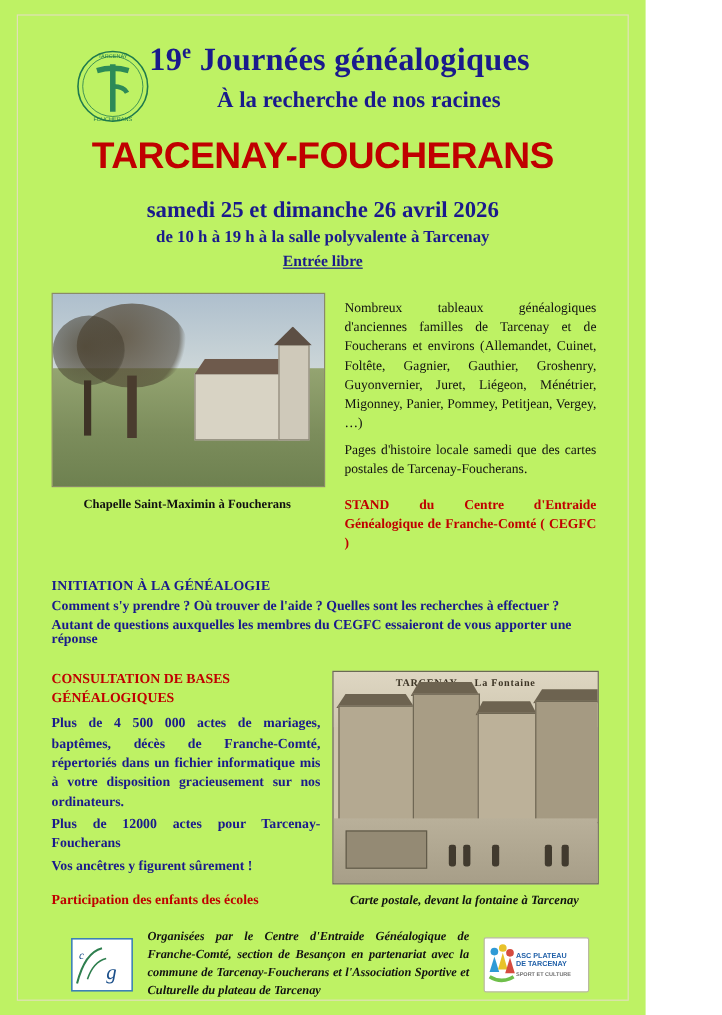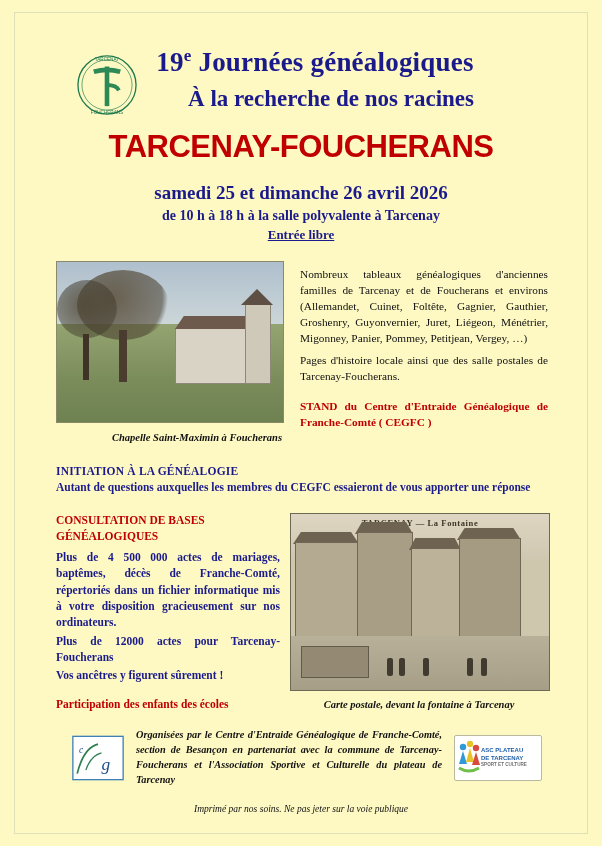--- a/index.html
+++ b/index.html
@@ -7,25 +7,25 @@
     padding: 0;
   }
   body {
     width: 602px;
     height: 846px;
     background: #ffffff;
     font-family: "Liberation Serif", serif;
   }
   .poster {
     position: relative;
-    width: 602px;
+    width: 538px;
     height: 846px;
-    background: #fef9c3;
+    background: #bef264;
     box-sizing: border-box;
-    padding: 16px;
+    padding: 3px;
     overflow: hidden;
   }
   .inner-border {
     position: absolute;
     left: 14px;
     top: 12px;
     right: 14px;
     bottom: 12px;
     border: 1px solid #e0e0b8;
     pointer-events: none;
@@ -52,21 +52,21 @@
     letter-spacing: 0.2px;
     margin: 0;
     padding-left: 28px;
   }
   .title-1 sup {
     font-size: 17px;
     vertical-align: super;
   }
   .title-2 {
     font-family: "Liberation Serif", serif;
-    font-size: 23px;
+    font-size: 19px;
     font-weight: bold;
     color: #1a1a8c;
     margin: 8px 0 0 0;
     padding-left: 60px;
   }
   .title-3 {
     font-family: "Liberation Sans", sans-serif;
     font-size: 31px;
     font-weight: bold;
     color: #c00000;
@@ -171,23 +171,22 @@
   }
   .ph-tree2 .crown {
     position: absolute; left: 0; top: 0; width: 60px; height: 58px;
     border-radius: 50%;
     background: radial-gradient(circle at 45% 45%, rgba(75,66,48,0.8), rgba(60,54,40,0.45) 70%, rgba(60,54,40,0) 78%);
   }
   .photo-caption {
     font-family: "Liberation Serif", serif;
     font-size: 10.5px;
     font-weight: bold;
-    font-style: italic;
     color: #111;
-    text-align: right;
+    text-align: center;
     margin-top: 9px;
   }
   .expo-block {
     flex: 1;
     padding-top: 2px;
   }
   .expo-title {
     font-family: "Liberation Serif", serif;
     font-size: 11.5px;
     font-weight: bold;
@@ -396,21 +395,21 @@
       <path d="M30 30 Q50 24 70 30" stroke="#2d8a57" stroke-width="7" fill="none"></path>
       <path d="M50 50 Q64 50 68 58" stroke="#2d8a57" stroke-width="6" fill="none"></path>
       <text x="50" y="14" font-size="7" fill="#1f7a4d" text-anchor="middle" font-family="Liberation Sans">TARCENAY</text>
       <text x="50" y="94" font-size="7" fill="#1f7a4d" text-anchor="middle" font-family="Liberation Sans">FOUCHERANS</text>
     </svg>
 
     <h1 class="title-1"><span>19</span><sup>e</sup><span> Journées généalogiques</span></h1>
     <div class="title-2">À la recherche de nos racines</div>
     <div class="title-3">TARCENAY-FOUCHERANS</div>
     <div class="date-line">samedi 25 et dimanche 26 avril 2026</div>
-    <div class="time-line">de 10 h à 18 h à la salle polyvalente à Tarcenay</div>
+    <div class="time-line">de 10 h à 19 h à la salle polyvalente à Tarcenay</div>
     <div class="free-line">Entrée libre</div>
   </div>
 
   <div class="sec1">
     <div class="photo-block">
       <div class="photo-church">
         <div class="ph-sky"></div>
         <div class="ph-ground"></div>
         <div class="ph-church"></div>
         <div class="ph-tower"></div>
@@ -422,28 +421,29 @@
           <div class="crown"></div>
             <div class="trunk"></div>
         </div>
       </div>
       <div class="photo-caption">Chapelle Saint-Maximin à Foucherans</div>
     </div>
 
     <div class="expo-block">
       <div class="expo-text">
         <p>Nombreux tableaux généalogiques d'anciennes familles de Tarcenay et de Foucherans et environs (Allemandet, Cuinet, Foltête, Gagnier, Gauthier, Groshenry, Guyonvernier, Juret, Liégeon, Ménétrier, Migonney, Panier, Pommey, Petitjean, Vergey, …)</p>
-        <p>Pages d'histoire locale ainsi que des salle postales de Tarcenay-Foucherans.</p>
+        <p>Pages d'histoire locale samedi que des cartes postales de Tarcenay-Foucherans.</p>
       </div>
       <div class="stand-text">STAND du Centre d'Entraide Généalogique de Franche-Comté ( CEGFC )</div>
     </div>
   </div>
 
   <div class="sec2">
     <div class="h">INITIATION À LA GÉNÉALOGIE</div>
+    <div class="l">Comment s'y prendre ? Où trouver de l'aide ? Quelles sont les recherches à effectuer ?</div>
     <div class="l">Autant de questions auxquelles les membres du CEGFC essaieront de vous apporter une réponse</div>
   </div>
 
   <div class="sec3">
     <div class="bases-block">
       <div class="bases-title">CONSULTATION DE BASES</div>
       <div class="bases-title">GÉNÉALOGIQUES</div>
       <div class="bases-text">
         <p>Plus de 4 500 000 actes de mariages, baptêmes, décès de Franche-Comté, répertoriés dans un fichier informatique mis à votre disposition gracieusement sur nos ordinateurs.</p>
         <p>Plus de 12000 actes pour Tarcenay-Foucherans</p>

